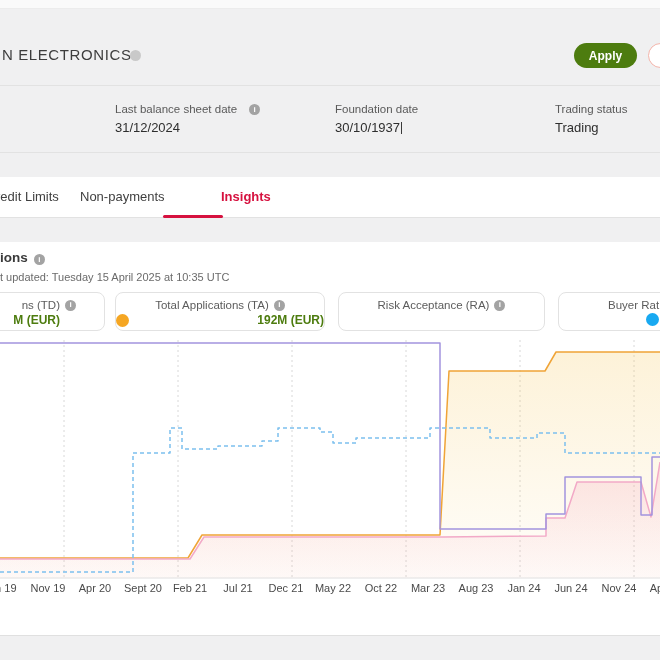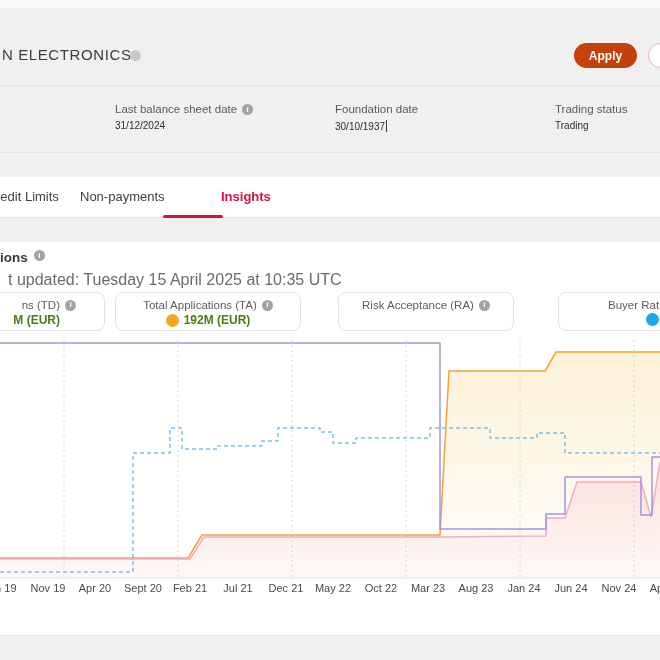--- a/index.html
+++ b/index.html
@@ -10,57 +10,57 @@
     -webkit-font-smoothing:antialiased;
   }
   .abs{position:absolute;}
 
   
   .header-bg{left:0;top:0;width:660px;height:177px;background:#f0f0f1;}
   .top-strip{left:0;top:0;width:660px;height:8px;background:#fafafa;border-bottom:1px solid #ececec;}
   .hdiv{left:0;width:660px;height:1px;background:#e2e2e2;}
   .company-title{left:2px;top:46px;font-size:15px;letter-spacing:.6px;color:#3d3d3d;white-space:nowrap;}
   .status-dot{left:130px;top:50px;width:11px;height:11px;border-radius:50%;background:#c9c9c9;}
-  .apply-btn{left:574px;top:43px;width:63px;height:25px;border-radius:13px;background:#c2410c;border:none;
+  .apply-btn{left:574px;top:43px;width:63px;height:25px;border-radius:13px;background:#4d7c0f;border:none;
     color:#ffffff;font-weight:700;font-size:12px;font-family:"Liberation Sans",sans-serif;cursor:pointer;}
   .partial-btn{left:648px;top:43px;width:46px;height:23px;border-radius:13px;background:#ffffff;border:1px solid #f3b4aa;}
 
   
   .info-field{top:103px;white-space:nowrap;}
-  .info-field .lbl{font-size:11.5px;color:#5a5a5a;display:flex;align-items:flex-end;gap:5px;}
-  .info-field .val{font-size:10px;color:#2e2e2e;margin-top:5px;}
+  .info-field .lbl{font-size:11.5px;color:#5a5a5a;display:flex;align-items:flex-end;gap:12px;}
+  .info-field .val{font-size:13px;color:#2e2e2e;margin-top:5px;}
   .f1{left:115px;} .f2{left:335px;} .f3{left:555px;}
   .info-i{display:inline-flex;width:11px;height:11px;border-radius:50%;background:#a3a3a3;color:#fff;
     font-size:8px;font-weight:700;align-items:center;justify-content:center;line-height:1;}
   .caret{display:inline-block;width:1px;height:12px;background:#3a3a3a;vertical-align:-2px;margin-left:1px;}
 
   
   .tabs-row{left:0;top:177px;width:660px;height:40px;background:#ffffff;border-bottom:1px solid #e2e2e2;}
   .tab{position:absolute;top:12px;font-size:13px;color:#3f3f3f;white-space:nowrap;cursor:pointer;}
   .tab1{left:-4px;} .tab2{left:80px;} .tab3{left:173px;color:#d6113f;font-weight:700;margin-left:48px;}
   .tab-underline{left:163px;top:215px;width:60px;height:3px;background:#d6113f;border-radius:2px;}
   .gray-gap{left:0;top:218px;width:660px;height:24px;background:#f0f0f1;border-bottom:1px solid #e9e9e9;}
   .main-white{left:0;top:242px;width:660px;height:393px;background:#ffffff;}
   .footer-bar{left:0;top:635px;width:660px;height:25px;background:#f0f0f1;border-top:1px solid #e0e0e0;}
 
   
-  .section-title{left:0;top:250px;display:flex;align-items:flex-start;gap:6px;font-size:13.5px;font-weight:700;color:#3a3a3a;}
-  .updated{left:8px;top:271px;font-size:16px;color:#6b6b6b;white-space:nowrap;}
+  .section-title{left:0;top:250px;display:flex;align-items:flex-end;gap:6px;font-size:13.5px;font-weight:700;color:#3a3a3a;}
+  .updated{left:0;top:271px;font-size:11px;color:#6b6b6b;white-space:nowrap;}
 
   
   .lcard{position:absolute;top:292px;height:39px;background:#fff;border:1px solid #e2e2e2;border-radius:8px;box-sizing:border-box;cursor:pointer;}
   .lcard .lab{display:flex;align-items:center;justify-content:center;gap:5px;font-size:11.5px;color:#5c5c5c;margin-top:6px;white-space:nowrap;}
-  .lcard .valrow{display:flex;align-items:center;justify-content:center;gap:5px;margin-top:2px;white-space:nowrap;}
+  .lcard .valrow{display:flex;align-items:center;justify-content:space-between;gap:5px;margin-top:2px;white-space:nowrap;}
   .lcard .valrow .v{font-size:12px;font-weight:700;color:#4d7c0f;}
   .dot{width:13px;height:13px;border-radius:50%;display:inline-block;}
   .card1{left:-115px;width:220px;}
   .card1 .lab{justify-content:flex-end;padding-right:28px;}
   .card1 .valrow{justify-content:flex-end;padding-right:44px;}
-  .card2{left:115px;width:186px;}
-  .card3{left:338px;width:176px;}
+  .card2{left:115px;width:210px;}
+  .card3{left:338px;width:207px;}
   .card4{left:558px;width:215px;}
   .card4 .lab{justify-content:flex-start;padding-left:49px;}
   .card4 .valrow{justify-content:flex-start;padding-left:87px;}
 
   
   #chart{left:0;top:335px;}
   .tick{font-size:11px;fill:#4a4a4a;}
 </style>
 </head>
 <body>

